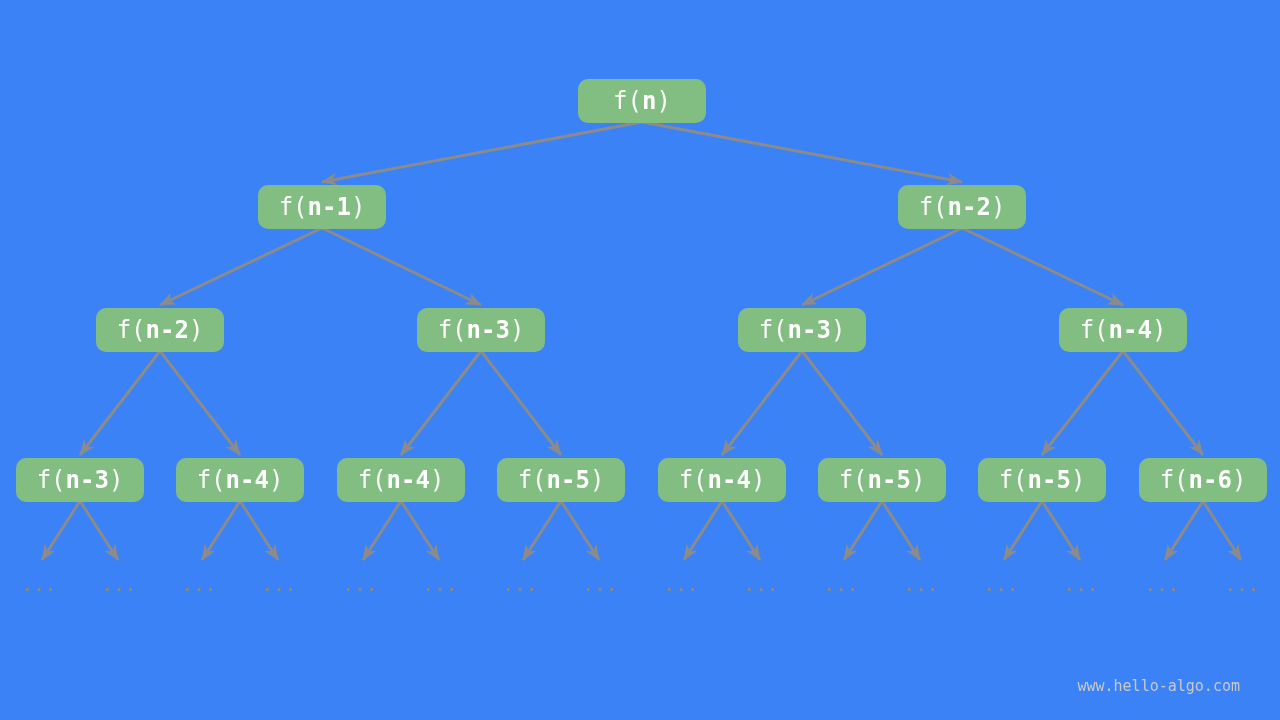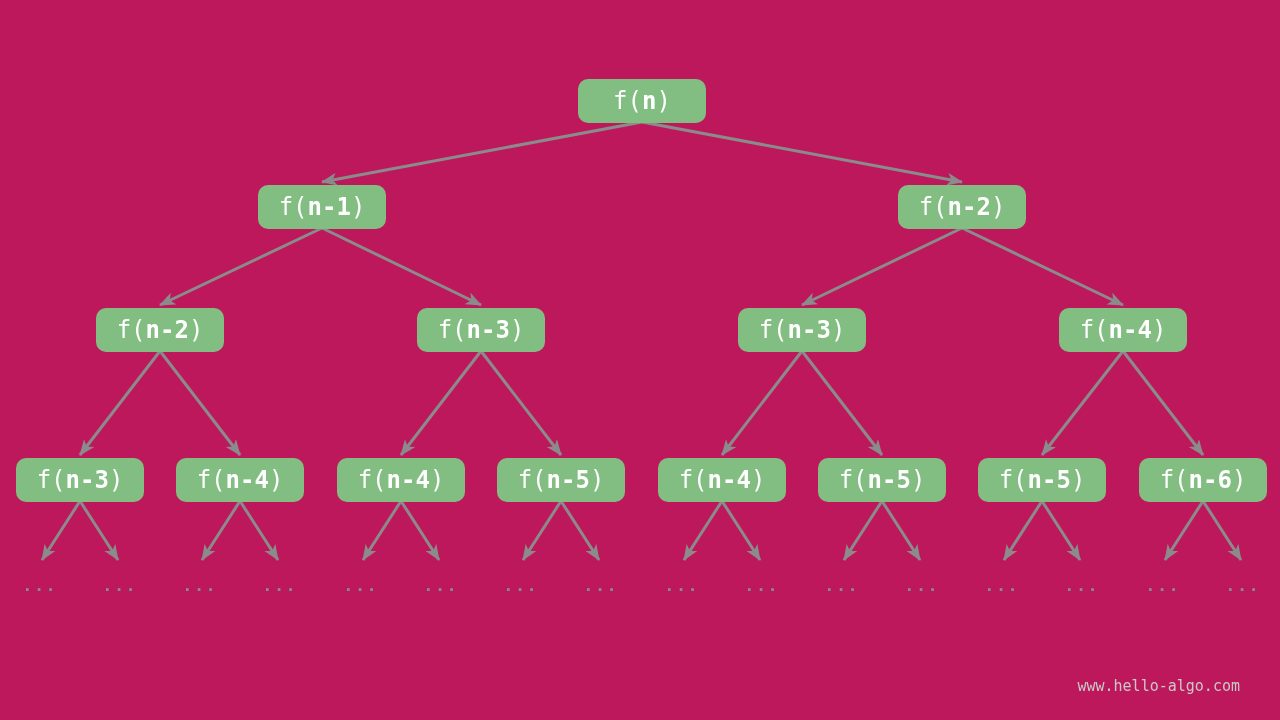--- a/index.html
+++ b/index.html
@@ -4,21 +4,21 @@
 <style>
   html, body {
     margin: 0;
     padding: 0;
     background: #ffffff;
   }
   .canvas {
     position: relative;
     width: 1280px;
     height: 720px;
-    background: #be185d;
+    background: #3b82f6;
     overflow: hidden;
   }
   svg text {
     font-family: "DejaVu Sans Mono", "Liberation Mono", monospace;
   }
 </style>
 </head>
 <body>
 
 <div class="canvas">

